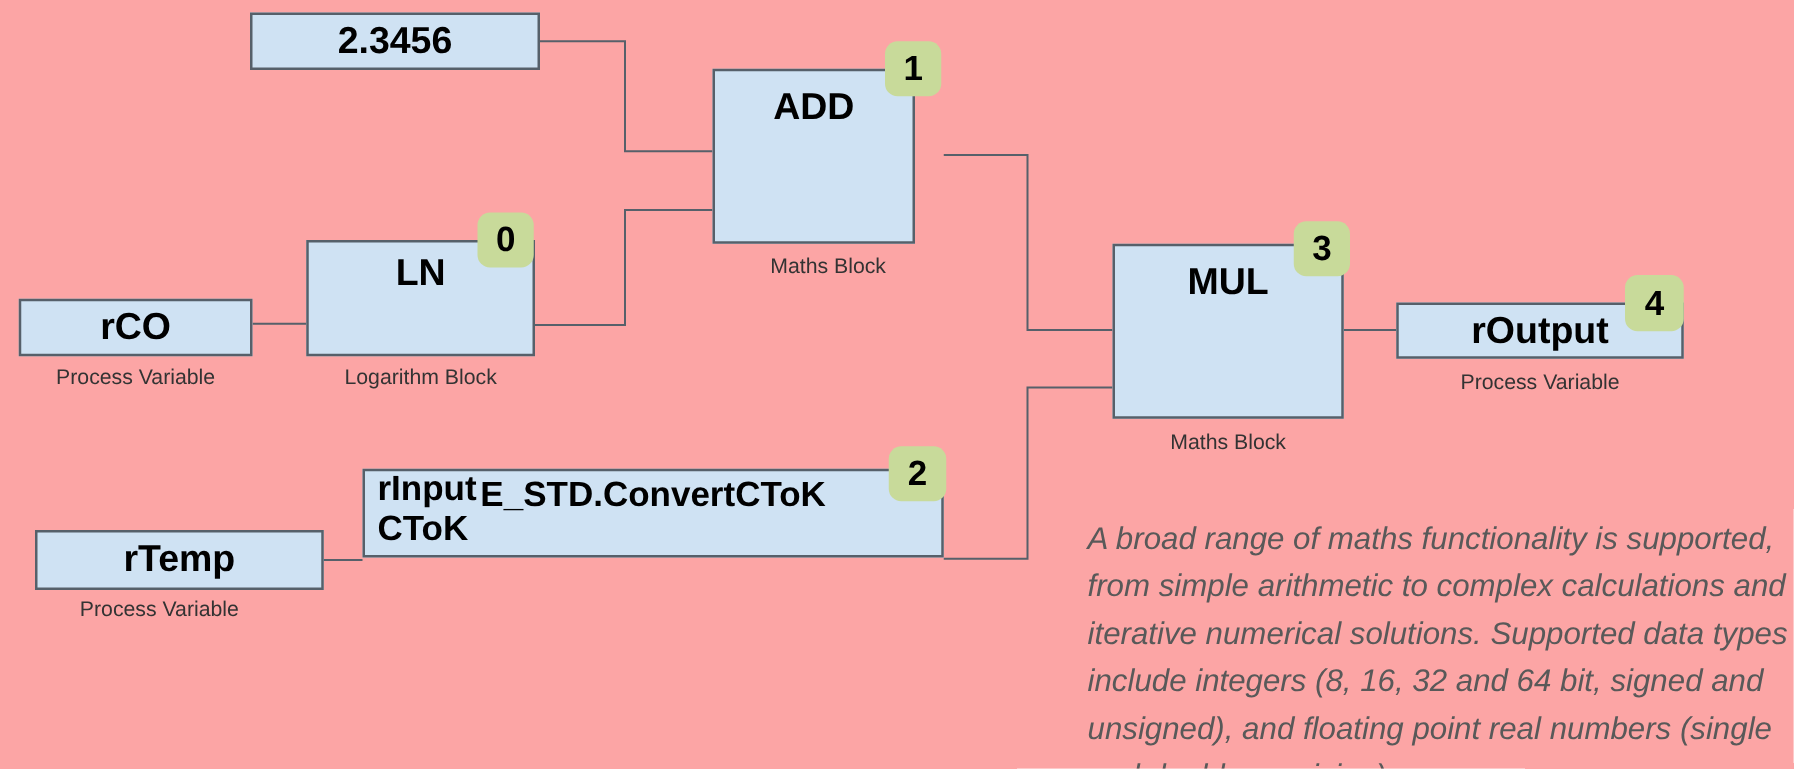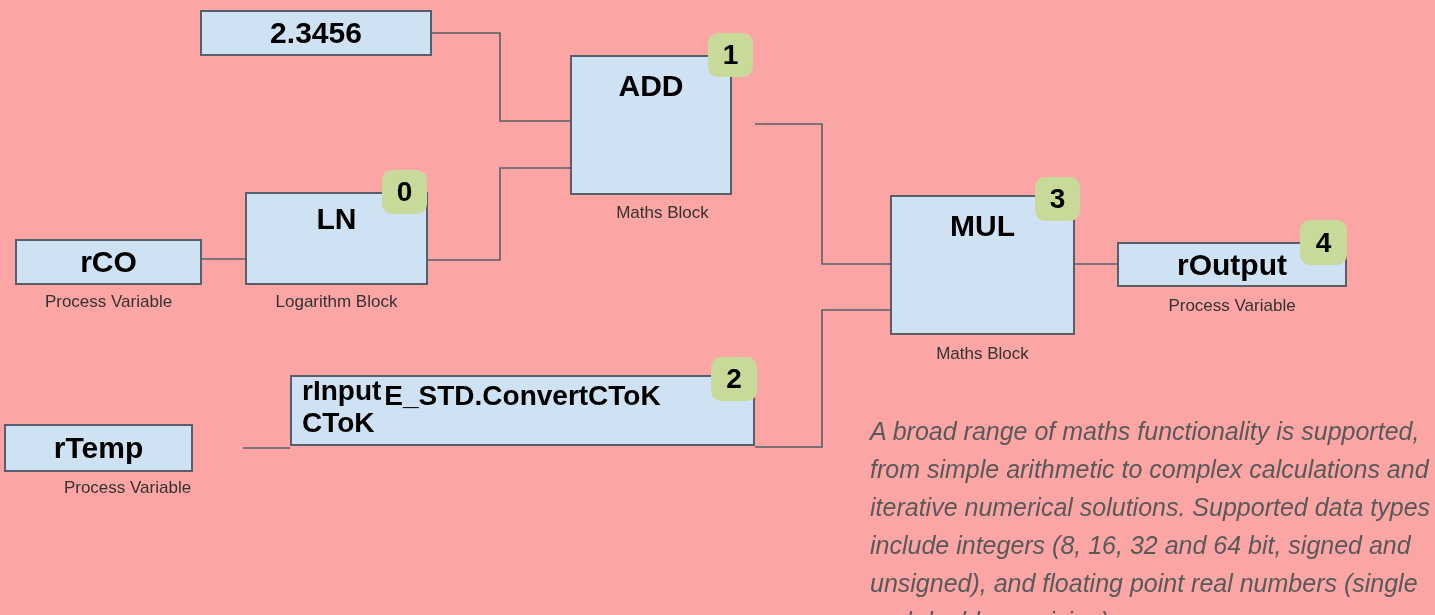--- a/index.html
+++ b/index.html
@@ -113,21 +113,21 @@
   </div>
   <div class="badge" style="left:382px; top:170px; width:45px; height:44px;">0</div>
   <div class="caption" style="left:245px; top:292px; width:183px;">Logarithm Block</div>
 
   <div class="block" style="left:570px; top:55px; width:162px; height:140px;">
     <div class="fn-title" style="padding-top:12px;">ADD</div>
   </div>
   <div class="badge" style="left:708px; top:33px; width:45px; height:44px;">1</div>
   <div class="caption" style="left:570px; top:203px; width:185px;">Maths Block</div>
 
-  <div class="block var-block" style="left:4px; top:424px; width:189px; height:48px;">
+  <div class="block var-block" style="left:28px; top:424px; width:231px; height:48px;">
     <span>rTemp</span>
   </div>
   <div class="caption" style="left:12px; top:478px; width:231px;">Process Variable</div>
 
   <div class="block" style="left:290px; top:375px; width:465px; height:71px;">
     <div class="ctok-title">E_STD.ConvertCToK</div>
     <div class="port-row">
       <span>rInput</span>
       <span>CToK</span>
     </div>

